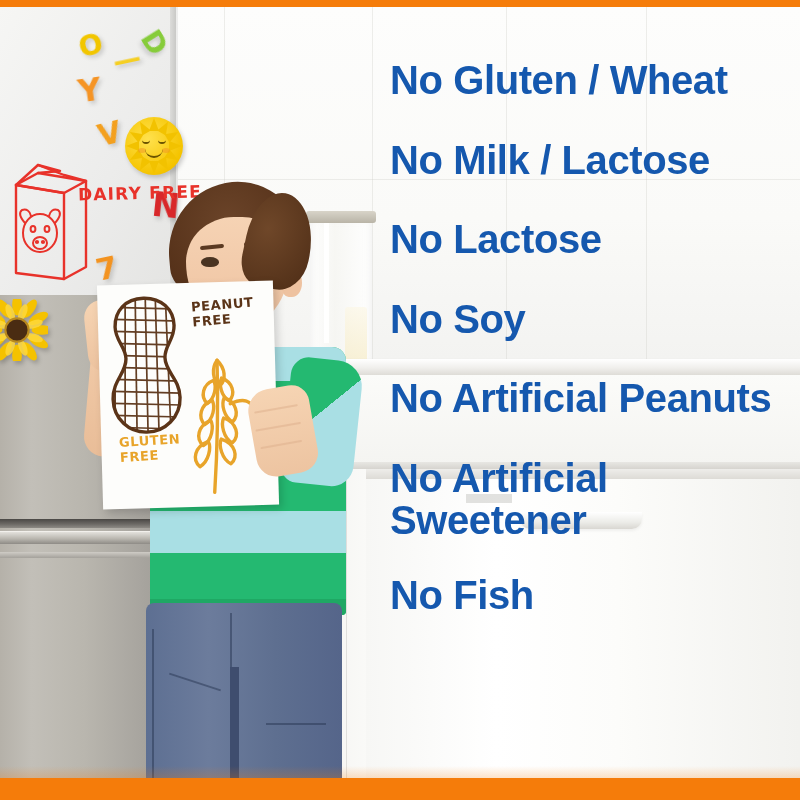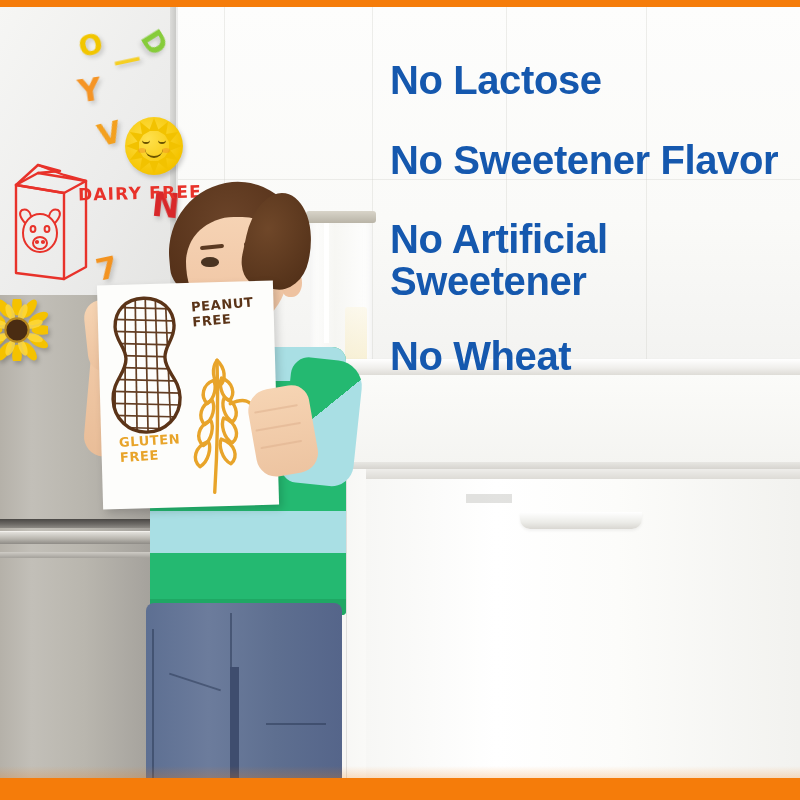--- a/index.html
+++ b/index.html
@@ -510,23 +510,26 @@
 
     <div class="hand-r">
       <div class="finger" style="left:6px;top:20px;width:44px;"></div>
       <div class="finger" style="left:4px;top:38px;width:46px;"></div>
       <div class="finger" style="left:6px;top:56px;width:42px;"></div>
     </div>
 
   </div>
 
   <div class="list">
+    <div class="list-item">No Gluten / Wheat</div>
+    <div class="list-item">No Milk / Lactose</div>
     <div class="list-item">No Lactose</div>
-    <div class="list-item">No Sweetener Flavor</div>
+    <div class="list-item">No Soy</div>
+    <div class="list-item">No Artificial Peanuts</div>
     <div class="list-item wrapped">No Artificial
 Sweetener</div>
-    <div class="list-item">No Wheat</div>
+    <div class="list-item">No Fish</div>
   </div>
 
   <div class="bar-bottom-glow"></div>
   <div class="bar-bottom"></div>
 
 </div>
 
 </body></html>

